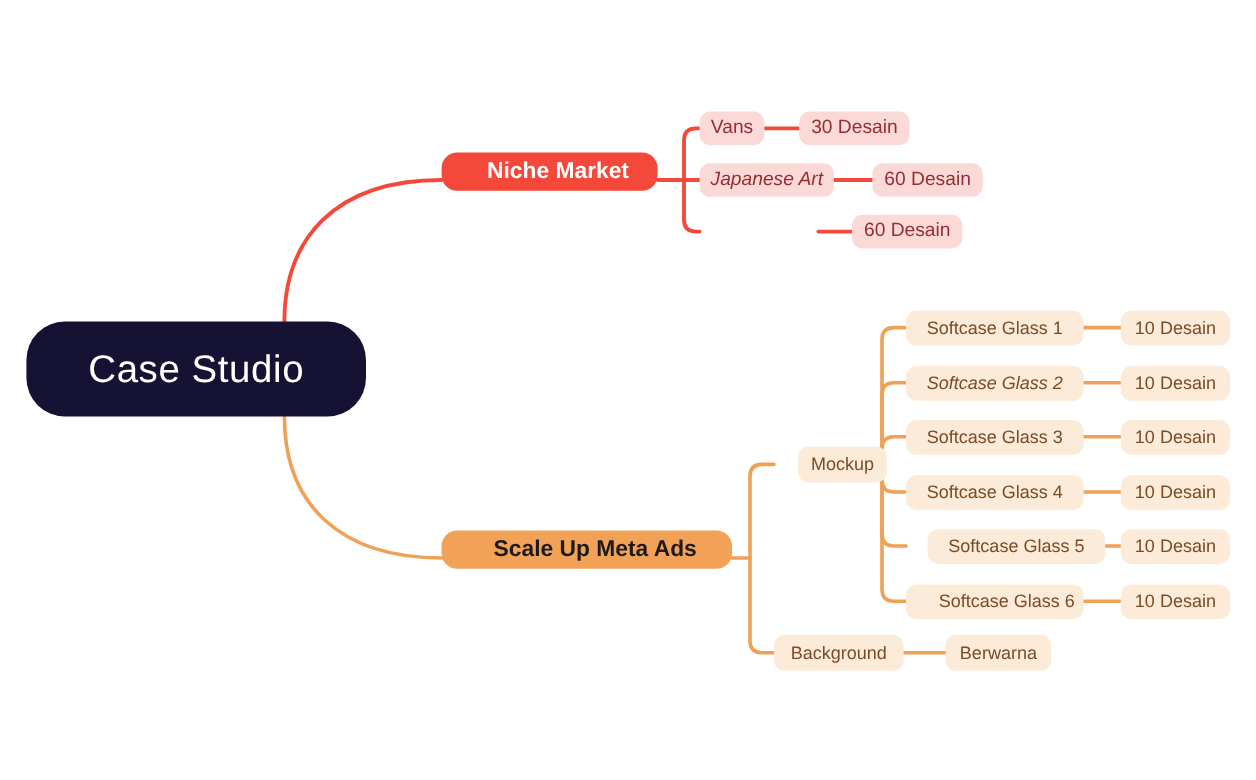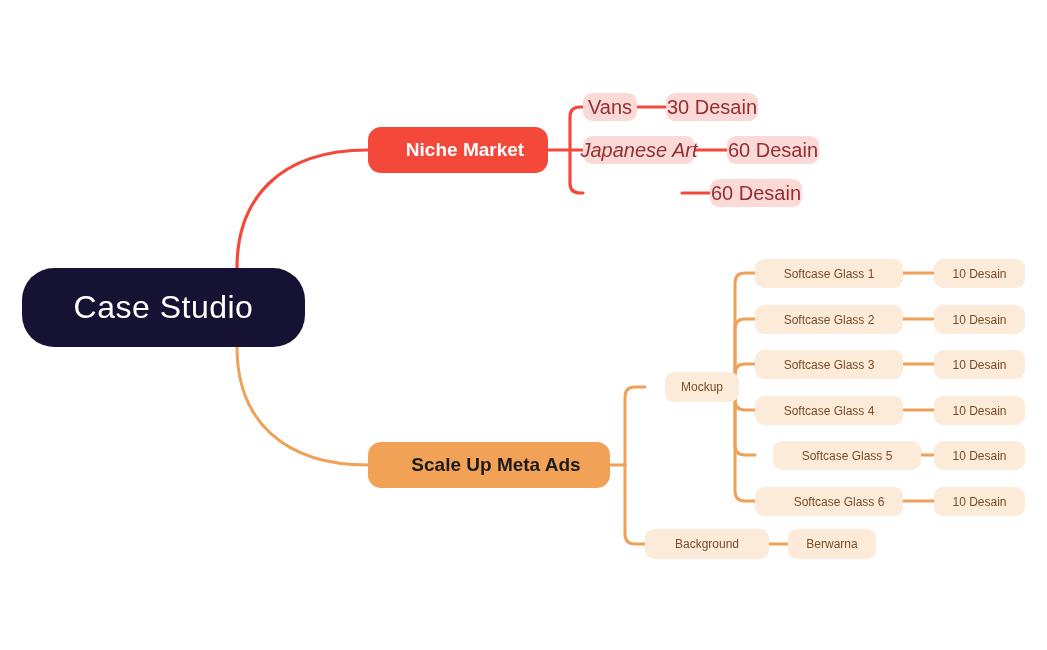--- a/index.html
+++ b/index.html
@@ -40,50 +40,50 @@
   .node-root {
     left: 22px; top: 268px; width: 283px; height: 79px;
     background: var(--root-bg, #161233);
     color: var(--root-text, #ffffff);
     border-radius: 32px;
     font-size: 32px;
     font-weight: 500;
     letter-spacing: 0.5px;
   }
   .node-branch {
-    height: 46px;
+    height: 32px;
     border-radius: 13px;
     font-size: 19px;
     font-weight: 700;
     padding-left: 14px;
   }
   .node-branch-red {
     left: 368px; top: 127px; width: 180px;
     background: var(--red-branch, #f4483b);
     color: #ffffff;
   }
   .node-branch-orange {
     left: 368px; top: 442px; width: 242px;
     background: var(--orange-branch, #f2a257);
     color: var(--orange-branch-text, #1b1b1b);
   }
   .node-pink {
     height: 28px;
     border-radius: 9px;
     background: var(--pink-node-bg, #fbd9d7);
     color: var(--pink-node-text, #942f33);
-    font-size: 20px;
+    font-size: 16px;
     font-weight: 500;
   }
   .node-peach {
     height: 29px;
     border-radius: 9px;
     background: var(--peach-node-bg, #fcebd9);
     color: var(--peach-node-text, #7b4b26);
-    font-size: 12px;
+    font-size: 15px;
     font-weight: 500;
   }
 </style>
 </head>
 <body>
 
 <div class="canvas">
 
   <svg class="connector-layer" width="1047" height="650" viewBox="0 0 1047 650">
 
@@ -127,31 +127,31 @@
 
   <div class="node node-pink" style="left:710px; top:179px; width:92px;">60 Desain</div>
 
   <div class="node node-branch node-branch-orange">Scale Up Meta Ads</div>
 
   <div class="node node-peach" style="left:645px; top:372px; width:74px; height:30px;margin-left:20px;">Mockup</div>
 
   <div class="node node-peach" style="left:755px; top:259px; width:148px;">Softcase Glass 1</div>
   <div class="node node-peach" style="left:934px; top:259px; width:91px;">10 Desain</div>
 
-  <div class="node node-peach" style="left:755px; top:305px; width:148px;">Softcase Glass 2</div>
+  <div class="node node-peach" style="left:755px; top:305px; width:148px;font-style:italic;">Softcase Glass 2</div>
   <div class="node node-peach" style="left:934px; top:305px; width:91px;">10 Desain</div>
 
   <div class="node node-peach" style="left:755px; top:350px; width:148px;">Softcase Glass 3</div>
   <div class="node node-peach" style="left:934px; top:350px; width:91px;">10 Desain</div>
 
   <div class="node node-peach" style="left:755px; top:396px; width:148px;">Softcase Glass 4</div>
   <div class="node node-peach" style="left:934px; top:396px; width:91px;">10 Desain</div>
 
   <div class="node node-peach" style="left:773px; top:441px; width:148px;">Softcase Glass 5</div>
   <div class="node node-peach" style="left:934px; top:441px; width:91px;">10 Desain</div>
 
   <div class="node node-peach" style="left:755px; top:487px; width:148px;padding-left:20px;">Softcase Glass 6</div>
   <div class="node node-peach" style="left:934px; top:487px; width:91px;">10 Desain</div>
 
-  <div class="node node-peach" style="left:645px; top:529px; width:124px; height:30px;">Background</div>
+  <div class="node node-peach" style="left:645px; top:529px; width:108px; height:30px;">Background</div>
   <div class="node node-peach" style="left:788px; top:529px; width:88px; height:30px;">Berwarna</div>
 
 </div>
 
 </body></html>

